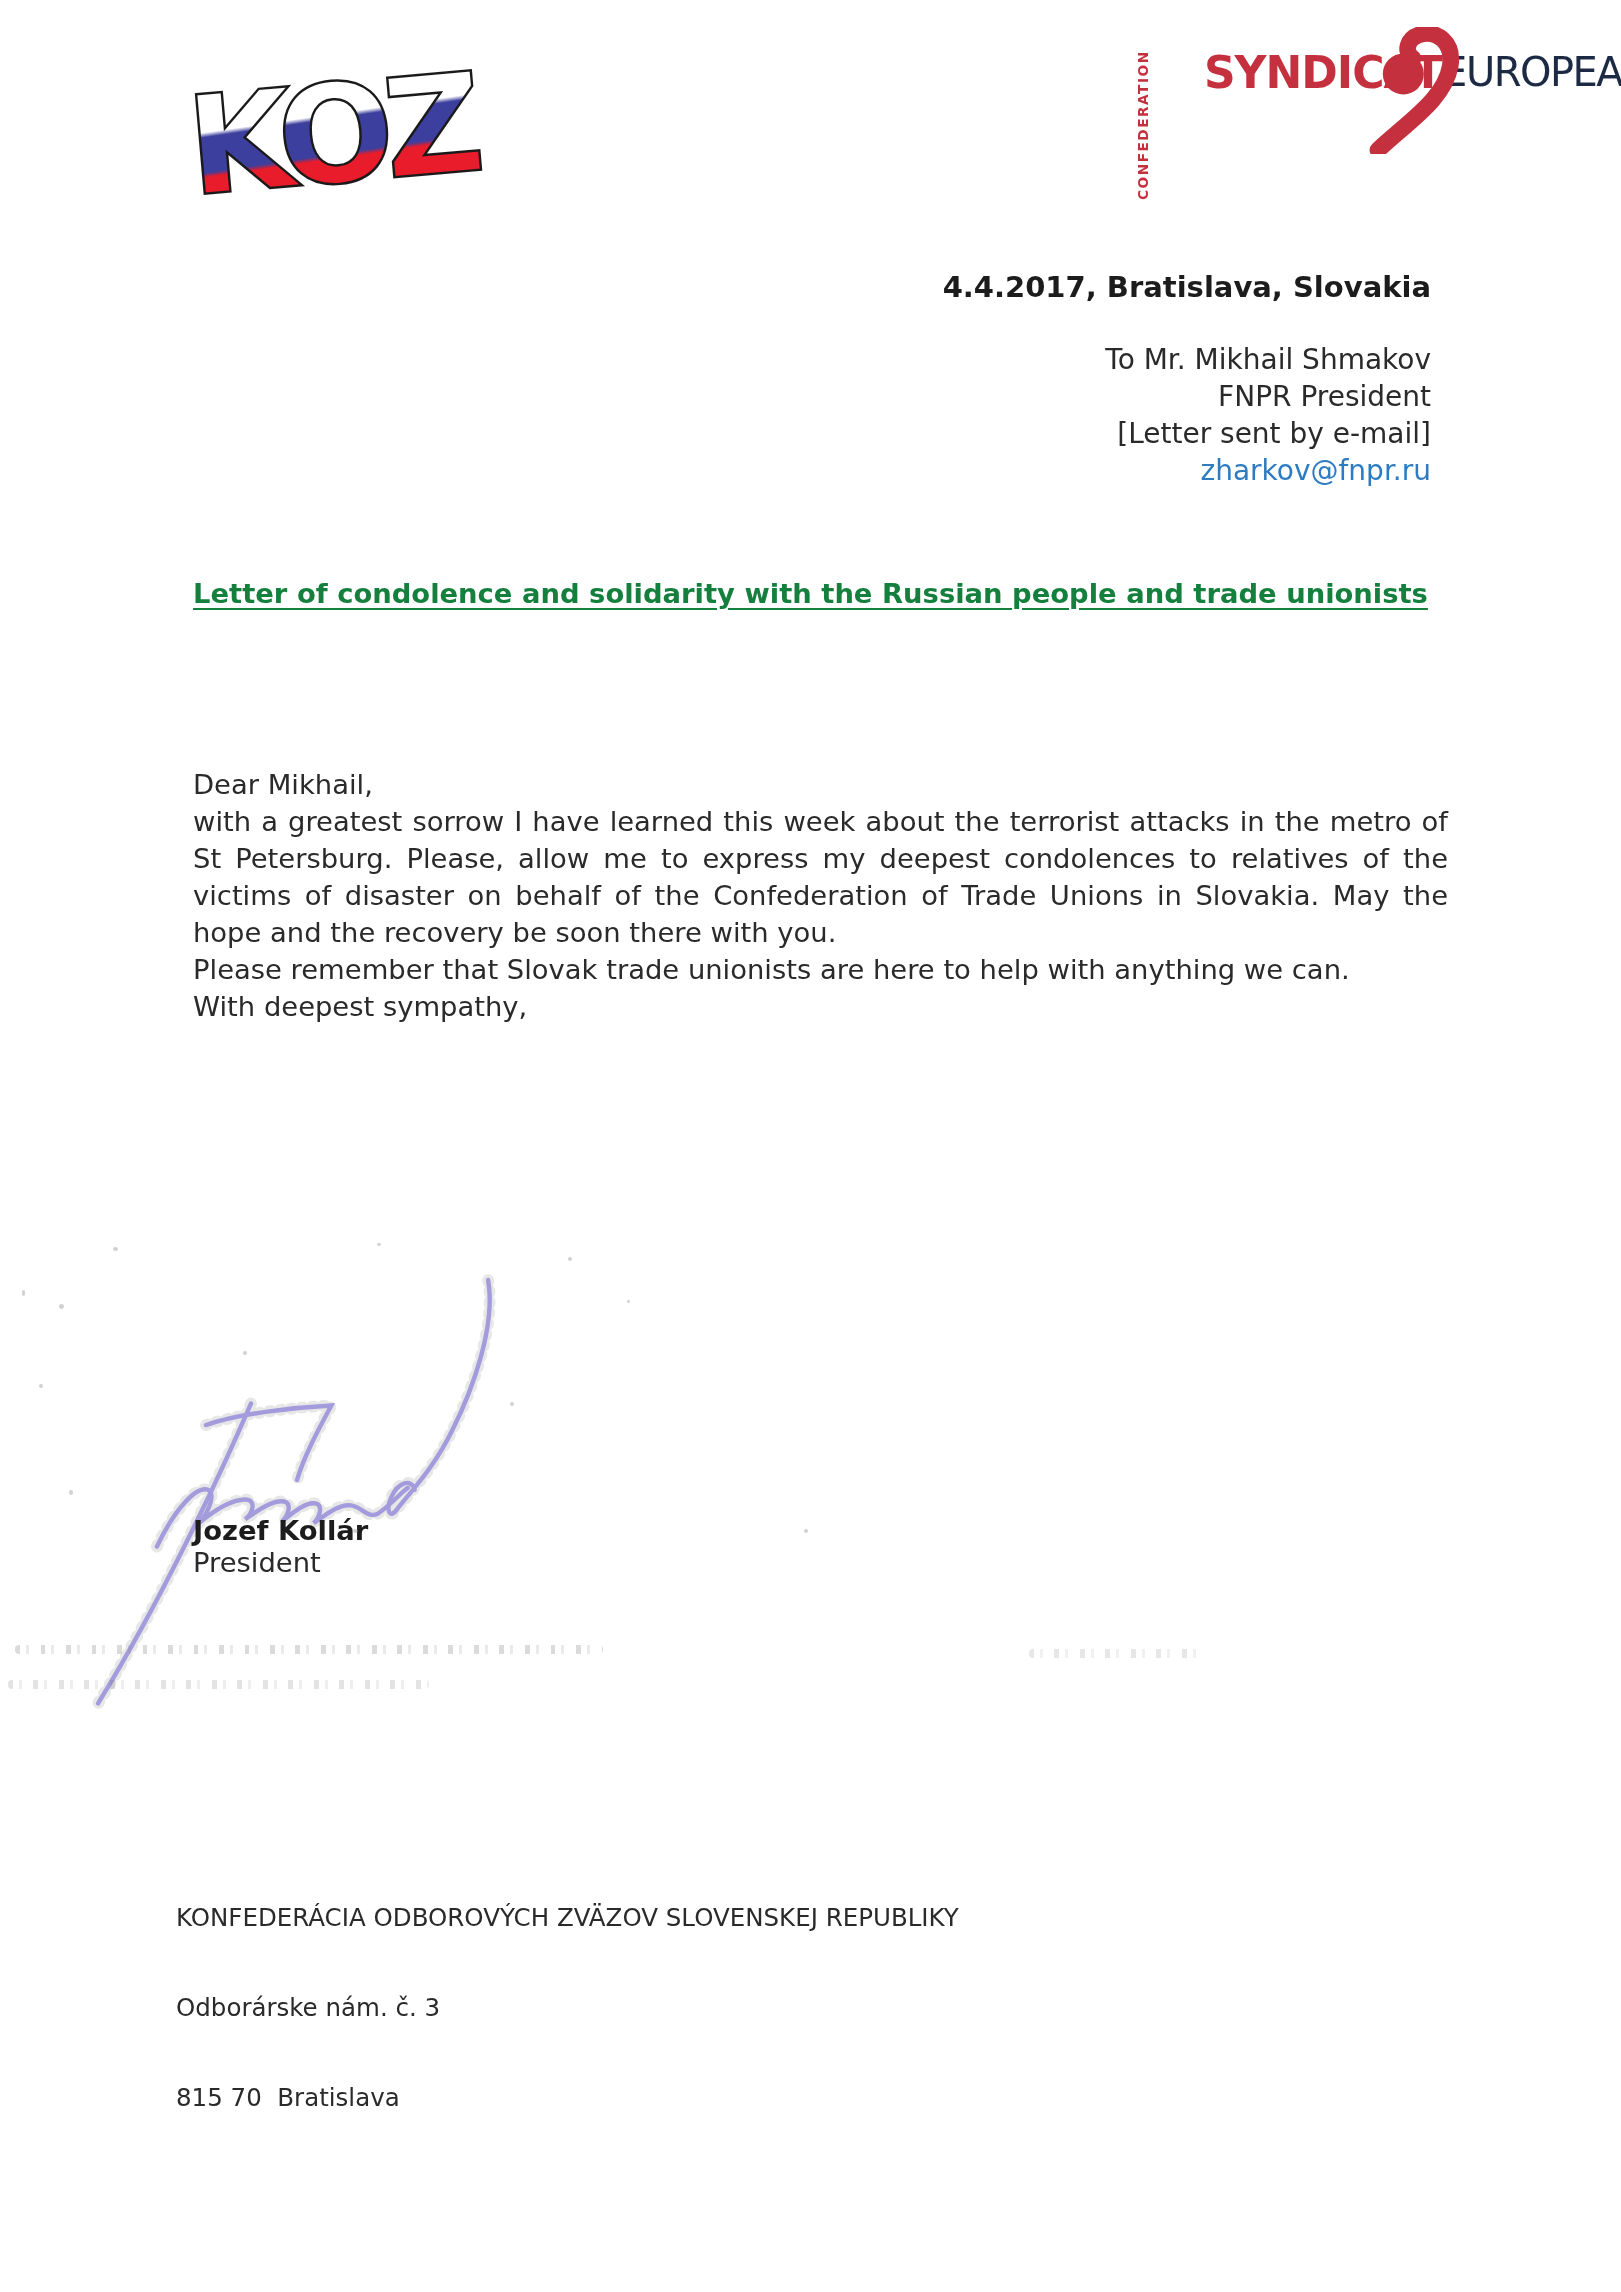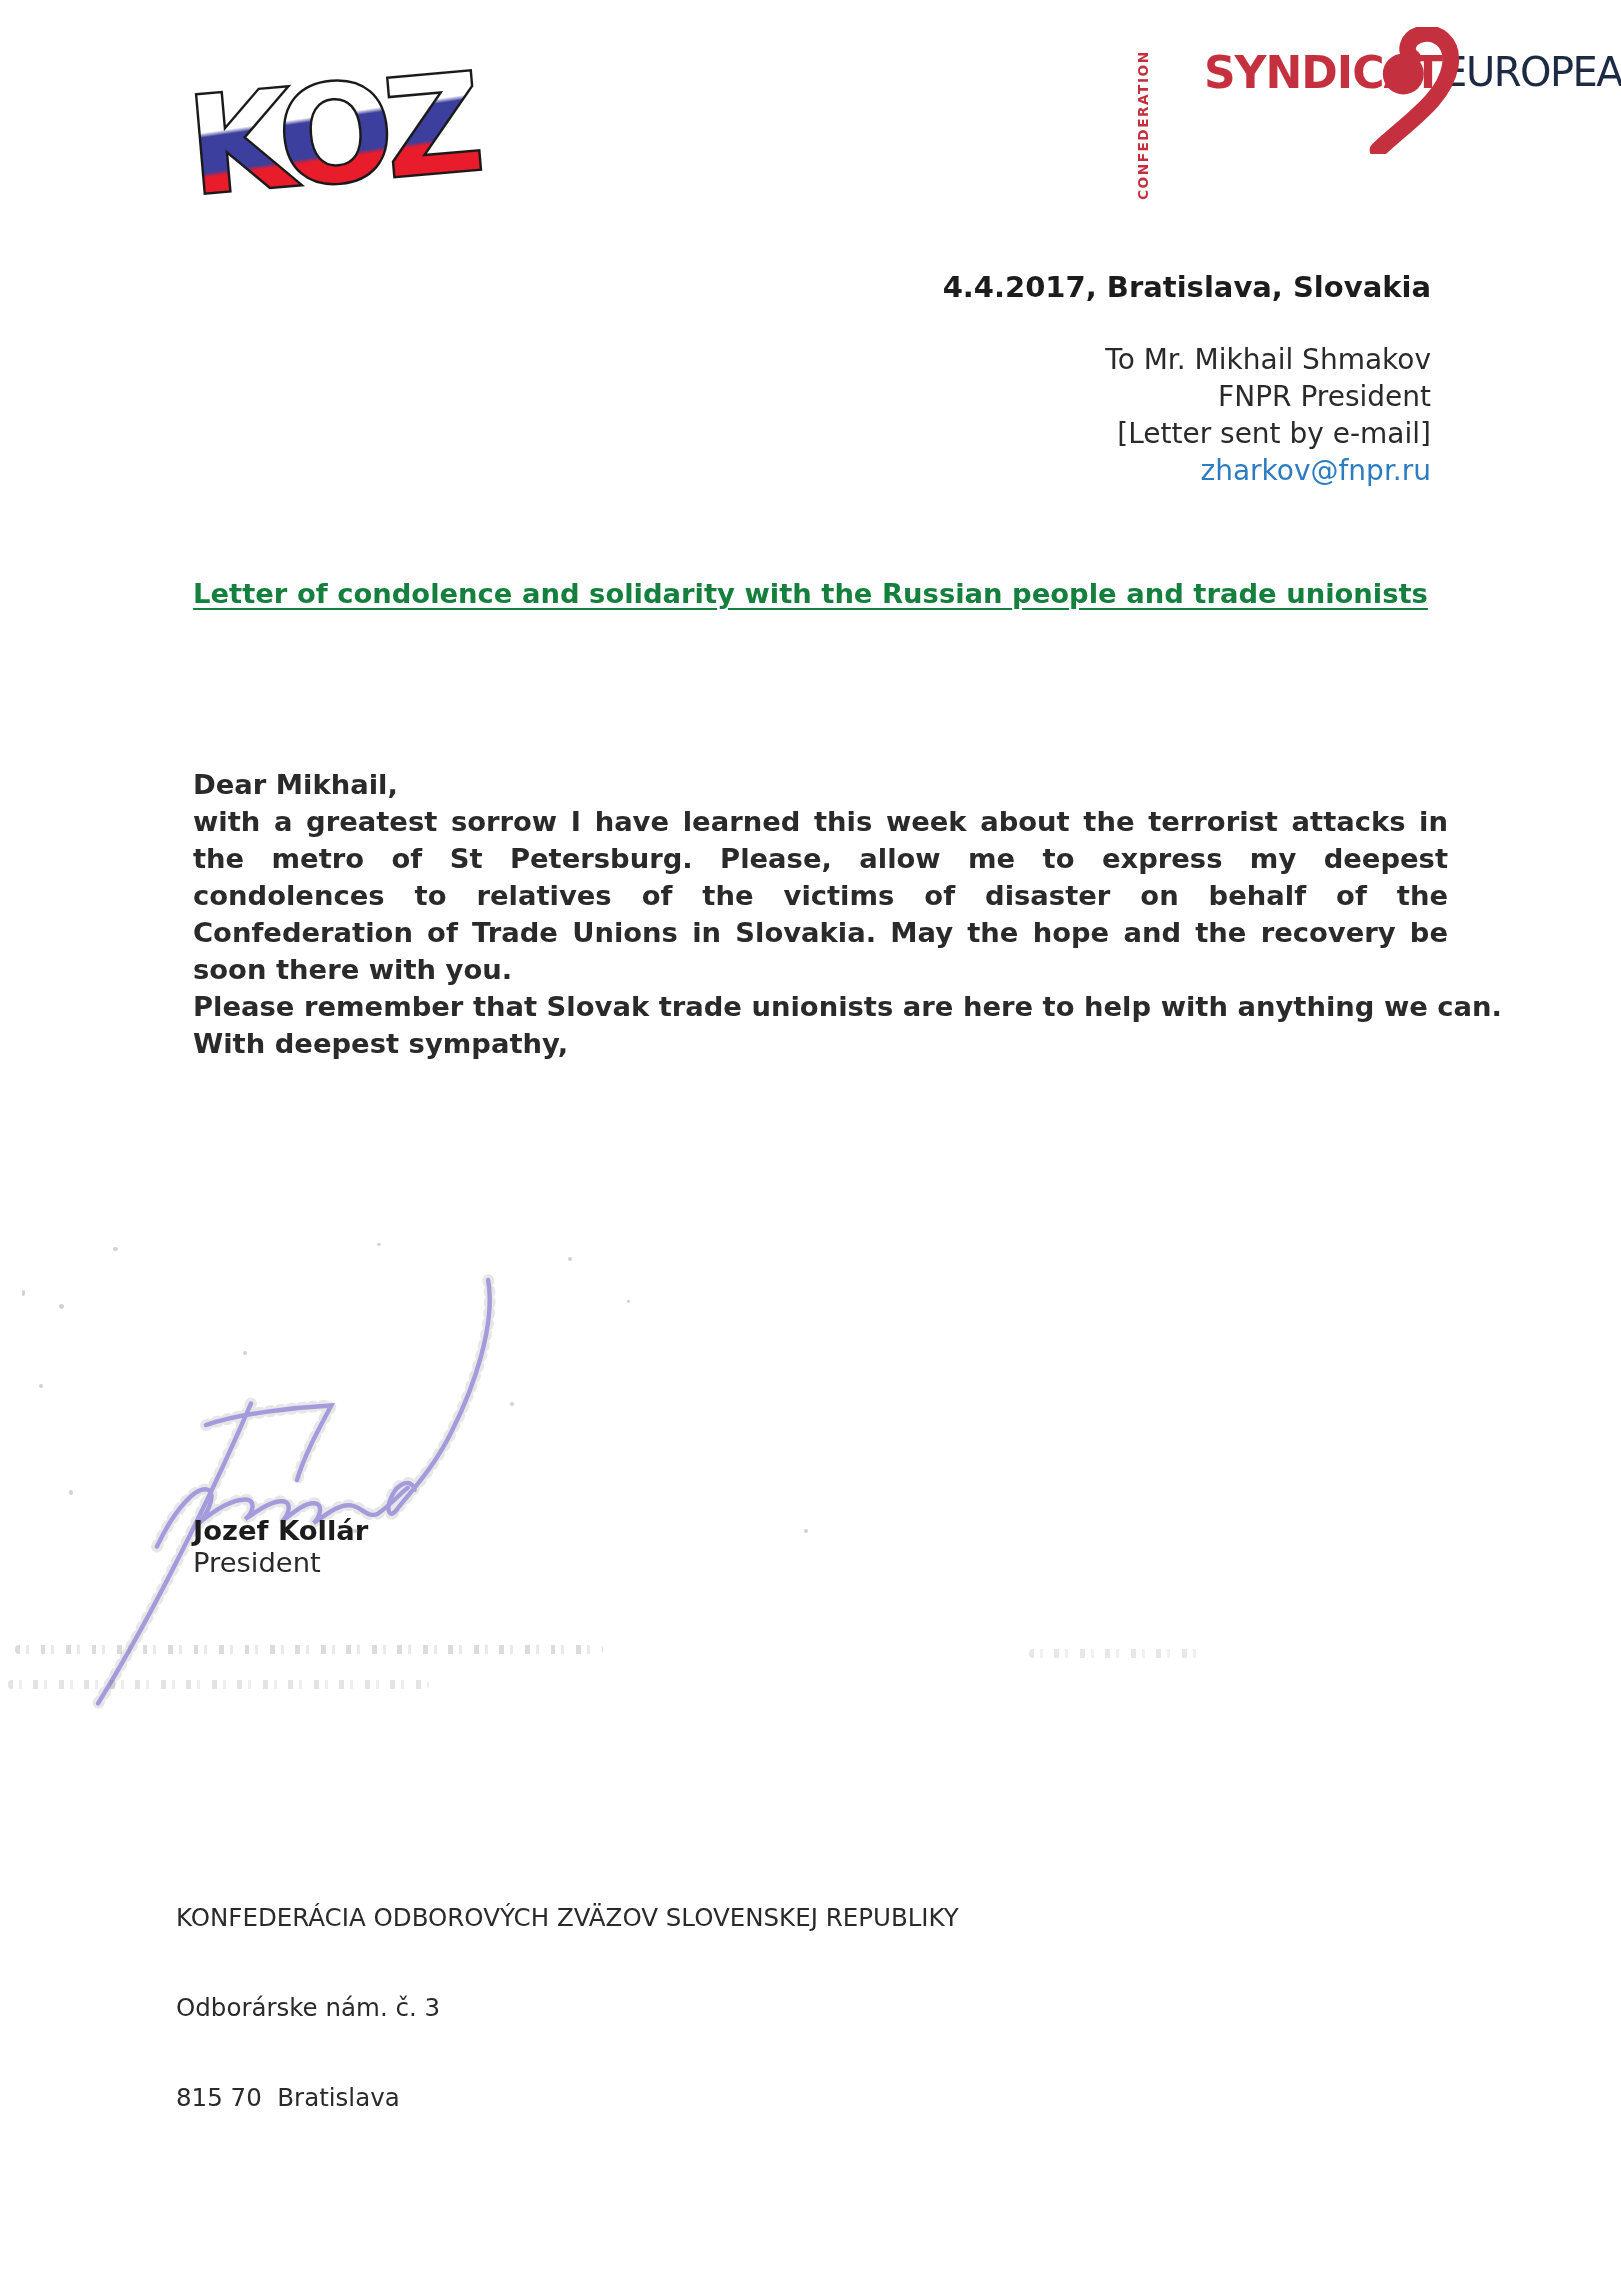--- a/index.html
+++ b/index.html
@@ -41,21 +41,21 @@
   .title{
     position:absolute;left:0;right:0;top:578px;
     text-align:center;font-size:27.4px;font-weight:bold;color:#15803d;
     text-decoration:underline;text-underline-offset:4.9px;
   }
   
   .body-block{
     position:absolute;left:193px;top:766px;width:1255px;
     font-size:27.4px;line-height:37px;color:#2a2a2a;
   }
-  .body-block p{margin:0;font-weight:bold;}
+  .body-block p{margin:0;}
   .salutation{margin-bottom:36px;}
   .para1{text-align:justify;margin-bottom:36px;}
   .para2{white-space:nowrap;}
   .closing{margin-top:159px;}
   
   .sig-svg{position:absolute;left:0;top:1233px;}
   .signer{
     position:absolute;left:193px;top:1515px;
     font-size:27.4px;line-height:32px;color:#2a2a2a;
   }

